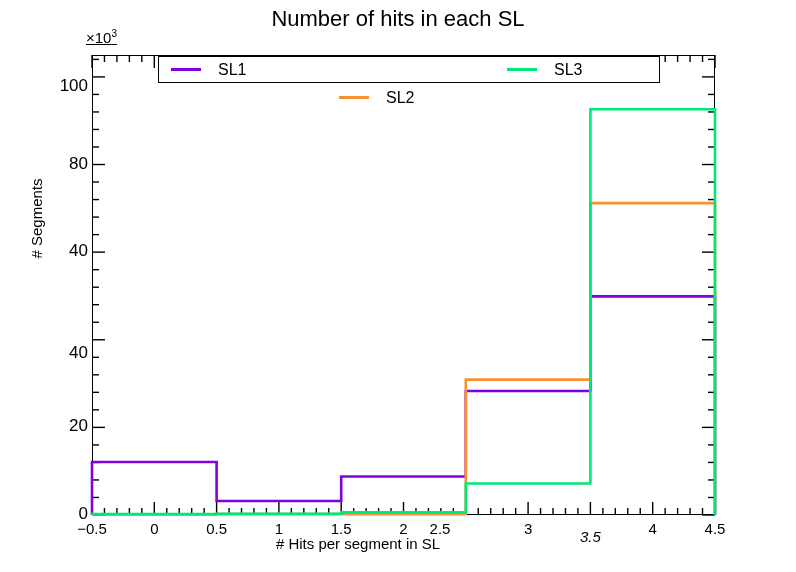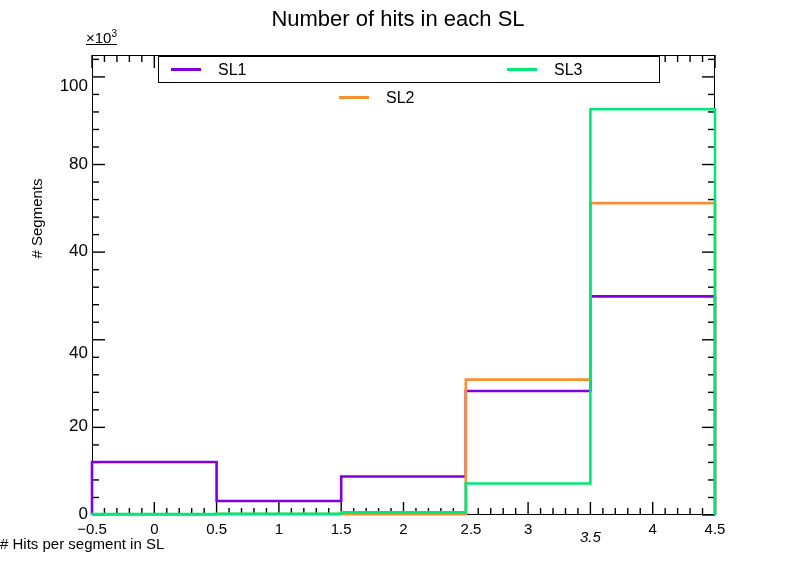--- a/index.html
+++ b/index.html
@@ -46,21 +46,21 @@
     width: 160px;
     text-align: center;
     transform: rotate(-90deg);
     transform-origin: center center;
     font-size: 15px;
     white-space: nowrap;
   }
   #x-axis-title {
     left: 0; top: 535px;
     width: 716px;
-    text-align: left;
+    text-align: center;
     font-size: 15px;
     white-space: nowrap;
   }
   #y-exponent {
     left: 86px; top: 28px;
     font-size: 15px;
     white-space: nowrap;
     text-decoration: underline;
   }
   #y-exponent sup { font-size: 10px; }
@@ -148,21 +148,21 @@
       <div class="ytick-label abs" style="top: 153.524px;">80</div>
       <div class="ytick-label abs" style="top: 76px;">100</div>
     </div>
   <div id="xtick-labels" class="abs">
       <div class="xtick-label" style="left: 92px; top: 0px;">−0.5</div>
       <div class="xtick-label" style="left: 154.3px; top: 0px;">0</div>
       <div class="xtick-label" style="left: 216.6px; top: 0px;">0.5</div>
       <div class="xtick-label" style="left: 278.9px; top: 0px;">1</div>
       <div class="xtick-label" style="left: 341.2px; top: 0px;">1.5</div>
       <div class="xtick-label" style="left: 403.5px; top: 0px;">2</div>
-      <div class="xtick-label" style="left: 471px; top: 0px;">2.5</div>
+      <div class="xtick-label" style="left: 440px; top: 0px;">2.5</div>
       <div class="xtick-label" style="left: 528.1px; top: 0px;">3</div>
       <div class="xtick-label" style="left: 590.4px; top: 8px; font-style: italic;">3.5</div>
       <div class="xtick-label" style="left: 652.7px; top: 0px;">4</div>
       <div class="xtick-label" style="left: 715px; top: 0px;">4.5</div>
     </div>
 
   <svg id="plot-svg" class="abs" width="796" height="572" style="left:0;top:0;">
       <g>
         <line x1="92" y1="515" x2="105" y2="515" stroke="#000" stroke-width="1.4"></line>
         <line x1="715" y1="515" x2="702" y2="515" stroke="#000" stroke-width="1.4"></line>

